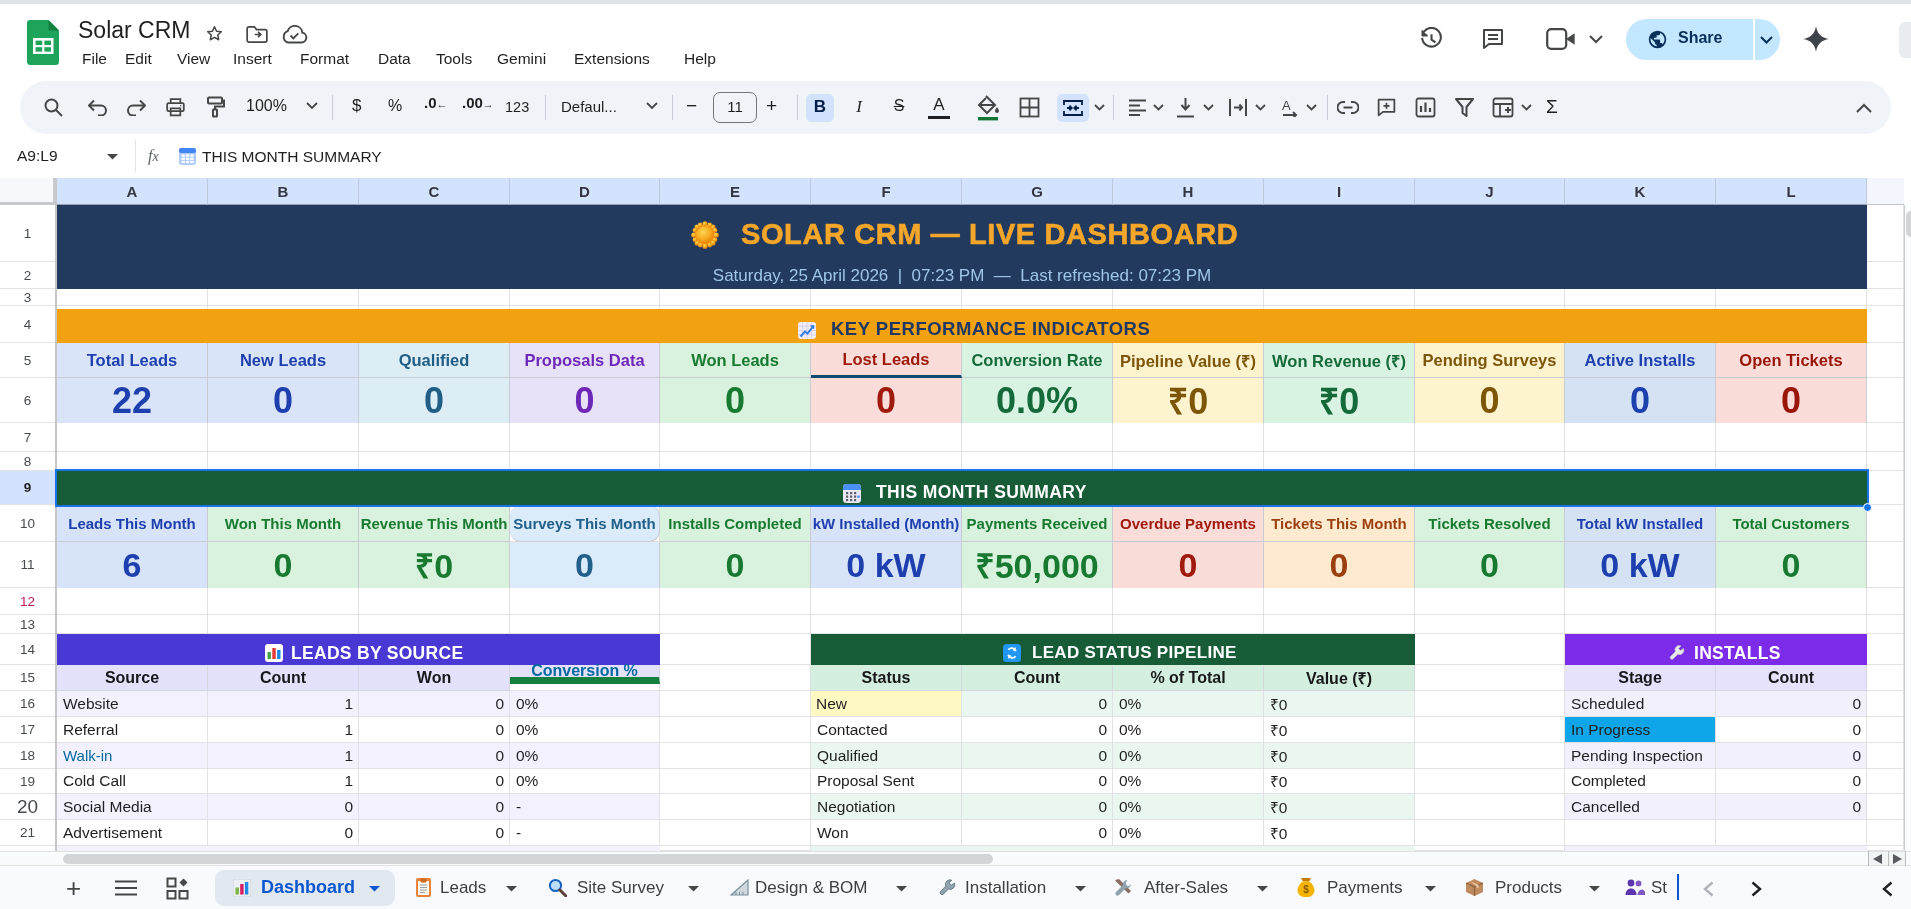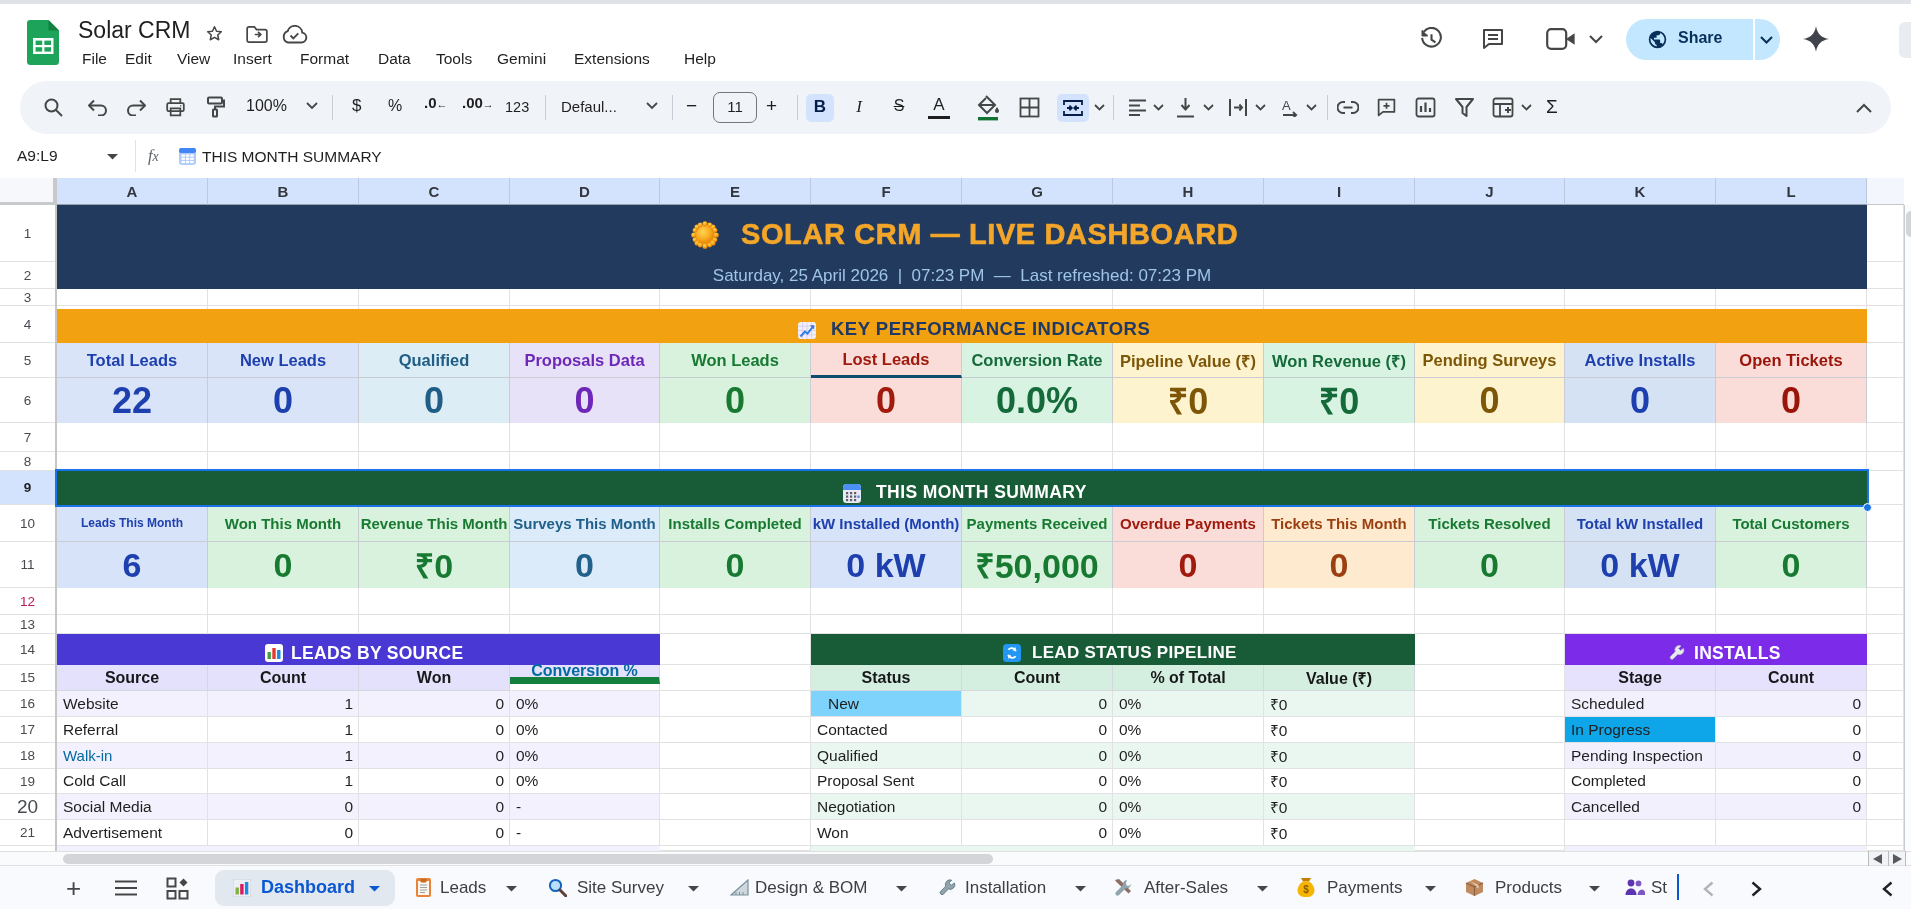--- a/index.html
+++ b/index.html
@@ -364,27 +364,27 @@
       <rect x="3" y="11.5" width="2.2" height="2.2"></rect>
       <rect x="7" y="11.5" width="2.2" height="2.2"></rect>
       <rect x="11" y="11.5" width="2.2" height="2.2"></rect>
       <rect x="3" y="15" width="2.2" height="2.2"></rect>
       <rect x="7" y="15" width="2.2" height="2.2"></rect>
       <rect x="11" y="15" width="2.2" height="2.2"></rect>
     </g>
     <rect x="14.3" y="11.5" width="2.4" height="2.4" fill="#4a90f5"></rect>
   </svg>
 <div style="position:absolute;left:876px;top:482px;font-size:17.5px;font-weight:bold;color:#fff;letter-spacing:0.4px;">THIS MONTH SUMMARY</div>
-<div style="position:absolute;left:57px;top:505px;width:151px;height:37px;background:#d7e3f8;box-sizing:border-box;border-right:1px solid #c9cdd3;border-bottom:1px solid #c9cdd3;display:flex;align-items:center;justify-content:center;font-size:12px;font-weight:bold;color:#1e3fae;white-space:nowrap;overflow:visible;">Leads This Month</div>
+<div style="position:absolute;left:57px;top:505px;width:151px;height:37px;background:#d7e3f8;box-sizing:border-box;border-right:1px solid #c9cdd3;border-bottom:1px solid #c9cdd3;display:flex;align-items:center;justify-content:center;font-size:15px;font-weight:bold;color:#1e3fae;white-space:nowrap;overflow:visible;">Leads This Month</div>
 <div style="position:absolute;left:57px;top:542px;width:151px;height:46px;background:#d7e3f8;box-sizing:border-box;border-right:1px solid #c9cdd3;display:flex;align-items:center;justify-content:center;font-size:34px;font-weight:bold;color:#1e3fae;">6</div>
 <div style="position:absolute;left:208px;top:505px;width:151px;height:37px;background:#d9f2de;box-sizing:border-box;border-right:1px solid #c9cdd3;border-bottom:1px solid #c9cdd3;display:flex;align-items:center;justify-content:center;font-size:15px;font-weight:bold;color:#187a31;white-space:nowrap;overflow:visible;">Won This Month</div>
 <div style="position:absolute;left:208px;top:542px;width:151px;height:46px;background:#d9f2de;box-sizing:border-box;border-right:1px solid #c9cdd3;display:flex;align-items:center;justify-content:center;font-size:34px;font-weight:bold;color:#187a31;">0</div>
 <div style="position:absolute;left:359px;top:505px;width:151px;height:37px;background:#d9f2de;box-sizing:border-box;border-right:1px solid #c9cdd3;border-bottom:1px solid #c9cdd3;display:flex;align-items:center;justify-content:center;font-size:15px;font-weight:bold;color:#187a31;white-space:nowrap;overflow:visible;">Revenue This Month</div>
 <div style="position:absolute;left:359px;top:542px;width:151px;height:46px;background:#d9f2de;box-sizing:border-box;border-right:1px solid #c9cdd3;display:flex;align-items:center;justify-content:center;font-size:34px;font-weight:bold;color:#187a31;">₹0</div>
-<div style="position:absolute;left:510px;top:505px;width:150px;height:37px;background:#dcebfa;box-sizing:border-box;border-right:1px solid #c9cdd3;border-bottom:1px solid #c9cdd3;display:flex;align-items:center;justify-content:center;font-size:15px;font-weight:bold;color:#20608a;white-space:nowrap;overflow:visible;">Surveys This Month</div>
+<div style="position:absolute;left:510px;top:505px;width:150px;height:37px;background:#dcebfa;box-sizing:border-box;border-right:1px solid #c9cdd3;border-bottom:1px solid #c9cdd3;display:flex;align-items:center;justify-content:center;font-size:15px;font-weight:bold;color:#20608a;white-space:nowrap;overflow:visible;border-radius:11px;">Surveys This Month</div>
 <div style="position:absolute;left:510px;top:542px;width:150px;height:46px;background:#dcebfa;box-sizing:border-box;border-right:1px solid #c9cdd3;display:flex;align-items:center;justify-content:center;font-size:34px;font-weight:bold;color:#20608a;">0</div>
 <div style="position:absolute;left:660px;top:505px;width:151px;height:37px;background:#d9f2de;box-sizing:border-box;border-right:1px solid #c9cdd3;border-bottom:1px solid #c9cdd3;display:flex;align-items:center;justify-content:center;font-size:15px;font-weight:bold;color:#187a31;white-space:nowrap;overflow:visible;">Installs Completed</div>
 <div style="position:absolute;left:660px;top:542px;width:151px;height:46px;background:#d9f2de;box-sizing:border-box;border-right:1px solid #c9cdd3;display:flex;align-items:center;justify-content:center;font-size:34px;font-weight:bold;color:#187a31;">0</div>
 <div style="position:absolute;left:811px;top:505px;width:151px;height:37px;background:#d7e3f8;box-sizing:border-box;border-right:1px solid #c9cdd3;border-bottom:1px solid #c9cdd3;display:flex;align-items:center;justify-content:center;font-size:15px;font-weight:bold;color:#1e3fae;white-space:nowrap;overflow:visible;">kW Installed (Month)</div>
 <div style="position:absolute;left:811px;top:542px;width:151px;height:46px;background:#d7e3f8;box-sizing:border-box;border-right:1px solid #c9cdd3;display:flex;align-items:center;justify-content:center;font-size:34px;font-weight:bold;color:#1e3fae;">0 kW</div>
 <div style="position:absolute;left:962px;top:505px;width:151px;height:37px;background:#d9f2de;box-sizing:border-box;border-right:1px solid #c9cdd3;border-bottom:1px solid #c9cdd3;display:flex;align-items:center;justify-content:center;font-size:15px;font-weight:bold;color:#187a31;white-space:nowrap;overflow:visible;">Payments Received</div>
 <div style="position:absolute;left:962px;top:542px;width:151px;height:46px;background:#d9f2de;box-sizing:border-box;border-right:1px solid #c9cdd3;display:flex;align-items:center;justify-content:center;font-size:34px;font-weight:bold;color:#187a31;">₹50,000</div>
 <div style="position:absolute;left:1113px;top:505px;width:151px;height:37px;background:#fadcd9;box-sizing:border-box;border-right:1px solid #c9cdd3;border-bottom:1px solid #c9cdd3;display:flex;align-items:center;justify-content:center;font-size:15px;font-weight:bold;color:#a01a0d;white-space:nowrap;overflow:visible;">Overdue Payments</div>
 <div style="position:absolute;left:1113px;top:542px;width:151px;height:46px;background:#fadcd9;box-sizing:border-box;border-right:1px solid #c9cdd3;display:flex;align-items:center;justify-content:center;font-size:34px;font-weight:bold;color:#a01a0d;">0</div>
 <div style="position:absolute;left:1264px;top:505px;width:151px;height:37px;background:#fdeacf;box-sizing:border-box;border-right:1px solid #c9cdd3;border-bottom:1px solid #c9cdd3;display:flex;align-items:center;justify-content:center;font-size:15px;font-weight:bold;color:#9c3f10;white-space:nowrap;overflow:visible;">Tickets This Month</div>
@@ -444,21 +444,21 @@
 <div style="position:absolute;left:359px;top:794px;width:151px;height:26px;background:#f3f1fd;box-sizing:border-box;border-right:1px solid #e0e2e6;border-bottom:1px solid #e0e2e6;display:flex;align-items:center;justify-content:flex-end;padding-right:5px;font-size:15.5px;color:#1f1f1f;">0</div>
 <div style="position:absolute;left:510px;top:794px;width:150px;height:26px;background:#f3f1fd;box-sizing:border-box;border-right:1px solid #e0e2e6;border-bottom:1px solid #e0e2e6;display:flex;align-items:center;justify-content:flex-start;padding-left:6px;font-size:15.5px;color:#1f1f1f;">-</div>
 <div style="position:absolute;left:57px;top:820px;width:151px;height:26px;background:#fff;box-sizing:border-box;border-right:1px solid #e0e2e6;border-bottom:1px solid #e0e2e6;display:flex;align-items:center;justify-content:flex-start;padding-left:6px;font-size:15.5px;color:#1f1f1f;">Advertisement</div>
 <div style="position:absolute;left:208px;top:820px;width:151px;height:26px;background:#fff;box-sizing:border-box;border-right:1px solid #e0e2e6;border-bottom:1px solid #e0e2e6;display:flex;align-items:center;justify-content:flex-end;padding-right:5px;font-size:15.5px;color:#1f1f1f;">0</div>
 <div style="position:absolute;left:359px;top:820px;width:151px;height:26px;background:#fff;box-sizing:border-box;border-right:1px solid #e0e2e6;border-bottom:1px solid #e0e2e6;display:flex;align-items:center;justify-content:flex-end;padding-right:5px;font-size:15.5px;color:#1f1f1f;">0</div>
 <div style="position:absolute;left:510px;top:820px;width:150px;height:26px;background:#fff;box-sizing:border-box;border-right:1px solid #e0e2e6;border-bottom:1px solid #e0e2e6;display:flex;align-items:center;justify-content:flex-start;padding-left:6px;font-size:15.5px;color:#1f1f1f;">-</div>
 <div style="position:absolute;left:811px;top:665px;width:151px;height:26px;background:#d4efdf;box-sizing:border-box;border-right:1px solid #d4d7dc;border-bottom:1px solid #d4d7dc;display:flex;align-items:center;justify-content:center;font-size:16px;font-weight:bold;color:#17181a;">Status</div>
 <div style="position:absolute;left:962px;top:665px;width:151px;height:26px;background:#d4efdf;box-sizing:border-box;border-right:1px solid #d4d7dc;border-bottom:1px solid #d4d7dc;display:flex;align-items:center;justify-content:center;font-size:16px;font-weight:bold;color:#17181a;">Count</div>
 <div style="position:absolute;left:1113px;top:665px;width:151px;height:26px;background:#d4efdf;box-sizing:border-box;border-right:1px solid #d4d7dc;border-bottom:1px solid #d4d7dc;display:flex;align-items:center;justify-content:center;font-size:16px;font-weight:bold;color:#17181a;">% of Total</div>
 <div style="position:absolute;left:1264px;top:665px;width:151px;height:26px;background:#d4efdf;box-sizing:border-box;border-right:1px solid #d4d7dc;border-bottom:1px solid #d4d7dc;display:flex;align-items:center;justify-content:center;font-size:16px;font-weight:bold;color:#17181a;">Value (₹)</div>
-<div style="position:absolute;left:811px;top:691px;width:151px;height:26px;background:#7dd3fc;box-sizing:border-box;border-right:1px solid #e0e2e6;border-bottom:1px solid #e0e2e6;display:flex;align-items:center;justify-content:flex-start;padding-left:17px;font-size:15.5px;color:#1f1f1f;">New</div>
+<div style="position:absolute;left:811px;top:691px;width:151px;height:26px;background:#fef9c3;box-sizing:border-box;border-right:1px solid #e0e2e6;border-bottom:1px solid #e0e2e6;display:flex;align-items:center;justify-content:flex-start;padding-left:5px;font-size:15.5px;color:#1f1f1f;">New</div>
 <div style="position:absolute;left:962px;top:691px;width:151px;height:26px;background:#eaf7f0;box-sizing:border-box;border-right:1px solid #e0e2e6;border-bottom:1px solid #e0e2e6;display:flex;align-items:center;justify-content:flex-end;padding-right:5px;font-size:15.5px;color:#1f1f1f;">0</div>
 <div style="position:absolute;left:1113px;top:691px;width:151px;height:26px;background:#eaf7f0;box-sizing:border-box;border-right:1px solid #e0e2e6;border-bottom:1px solid #e0e2e6;display:flex;align-items:center;justify-content:flex-start;padding-left:6px;font-size:15.5px;color:#1f1f1f;">0%</div>
 <div style="position:absolute;left:1264px;top:691px;width:151px;height:26px;background:#eaf7f0;box-sizing:border-box;border-right:1px solid #e0e2e6;border-bottom:1px solid #e0e2e6;display:flex;align-items:center;justify-content:flex-start;padding-left:6px;font-size:15.5px;color:#1f1f1f;">₹0</div>
 <div style="position:absolute;left:811px;top:717px;width:151px;height:26px;background:#fff;box-sizing:border-box;border-right:1px solid #e0e2e6;border-bottom:1px solid #e0e2e6;display:flex;align-items:center;justify-content:flex-start;padding-left:6px;font-size:15.5px;color:#1f1f1f;">Contacted</div>
 <div style="position:absolute;left:962px;top:717px;width:151px;height:26px;background:#fff;box-sizing:border-box;border-right:1px solid #e0e2e6;border-bottom:1px solid #e0e2e6;display:flex;align-items:center;justify-content:flex-end;padding-right:5px;font-size:15.5px;color:#1f1f1f;">0</div>
 <div style="position:absolute;left:1113px;top:717px;width:151px;height:26px;background:#fff;box-sizing:border-box;border-right:1px solid #e0e2e6;border-bottom:1px solid #e0e2e6;display:flex;align-items:center;justify-content:flex-start;padding-left:6px;font-size:15.5px;color:#1f1f1f;">0%</div>
 <div style="position:absolute;left:1264px;top:717px;width:151px;height:26px;background:#fff;box-sizing:border-box;border-right:1px solid #e0e2e6;border-bottom:1px solid #e0e2e6;display:flex;align-items:center;justify-content:flex-start;padding-left:6px;font-size:15.5px;color:#1f1f1f;">₹0</div>
 <div style="position:absolute;left:811px;top:743px;width:151px;height:26px;background:#eaf7f0;box-sizing:border-box;border-right:1px solid #e0e2e6;border-bottom:1px solid #e0e2e6;display:flex;align-items:center;justify-content:flex-start;padding-left:6px;font-size:15.5px;color:#1f1f1f;">Qualified</div>
 <div style="position:absolute;left:962px;top:743px;width:151px;height:26px;background:#eaf7f0;box-sizing:border-box;border-right:1px solid #e0e2e6;border-bottom:1px solid #e0e2e6;display:flex;align-items:center;justify-content:flex-end;padding-right:5px;font-size:15.5px;color:#1f1f1f;">0</div>
 <div style="position:absolute;left:1113px;top:743px;width:151px;height:26px;background:#eaf7f0;box-sizing:border-box;border-right:1px solid #e0e2e6;border-bottom:1px solid #e0e2e6;display:flex;align-items:center;justify-content:flex-start;padding-left:6px;font-size:15.5px;color:#1f1f1f;">0%</div>

